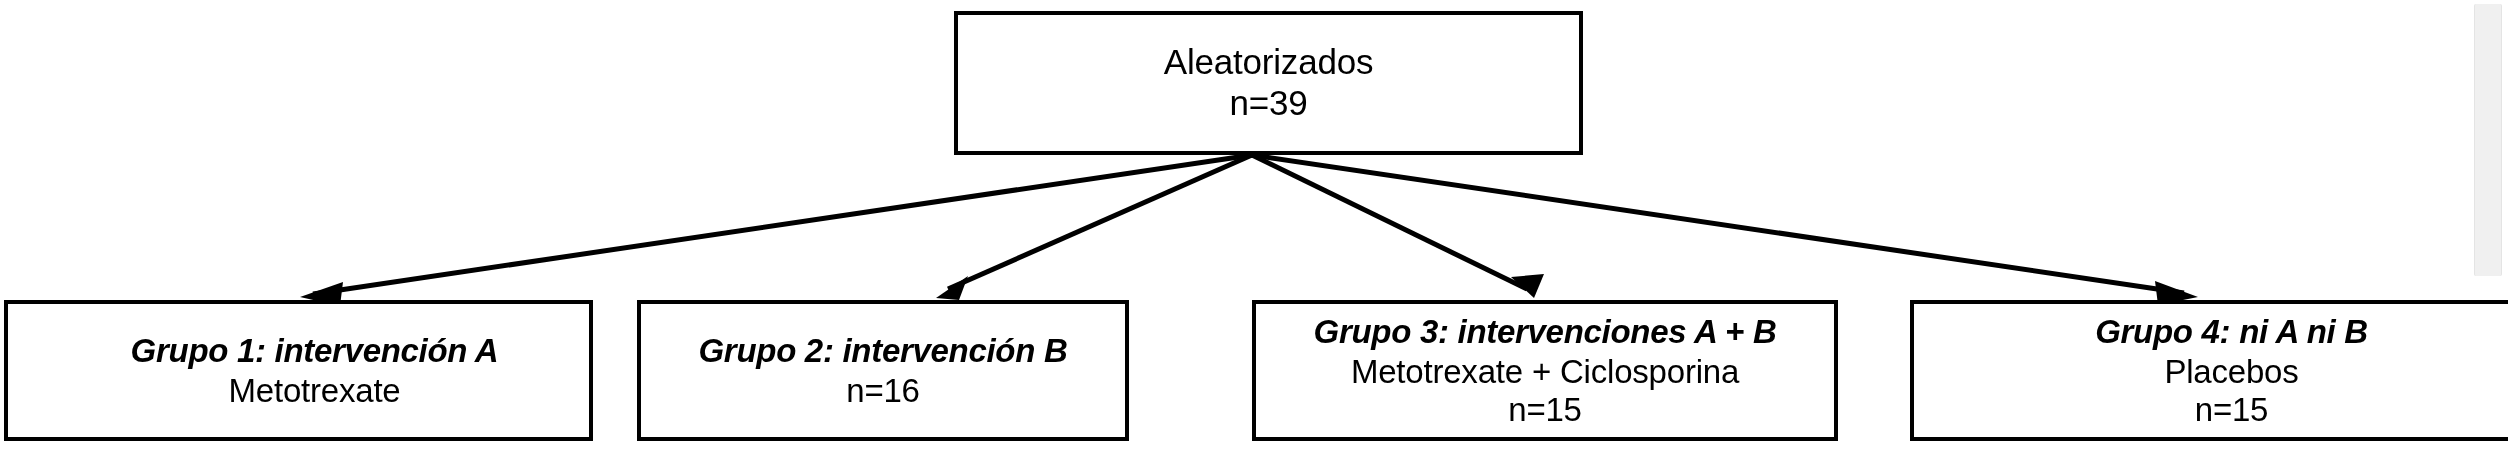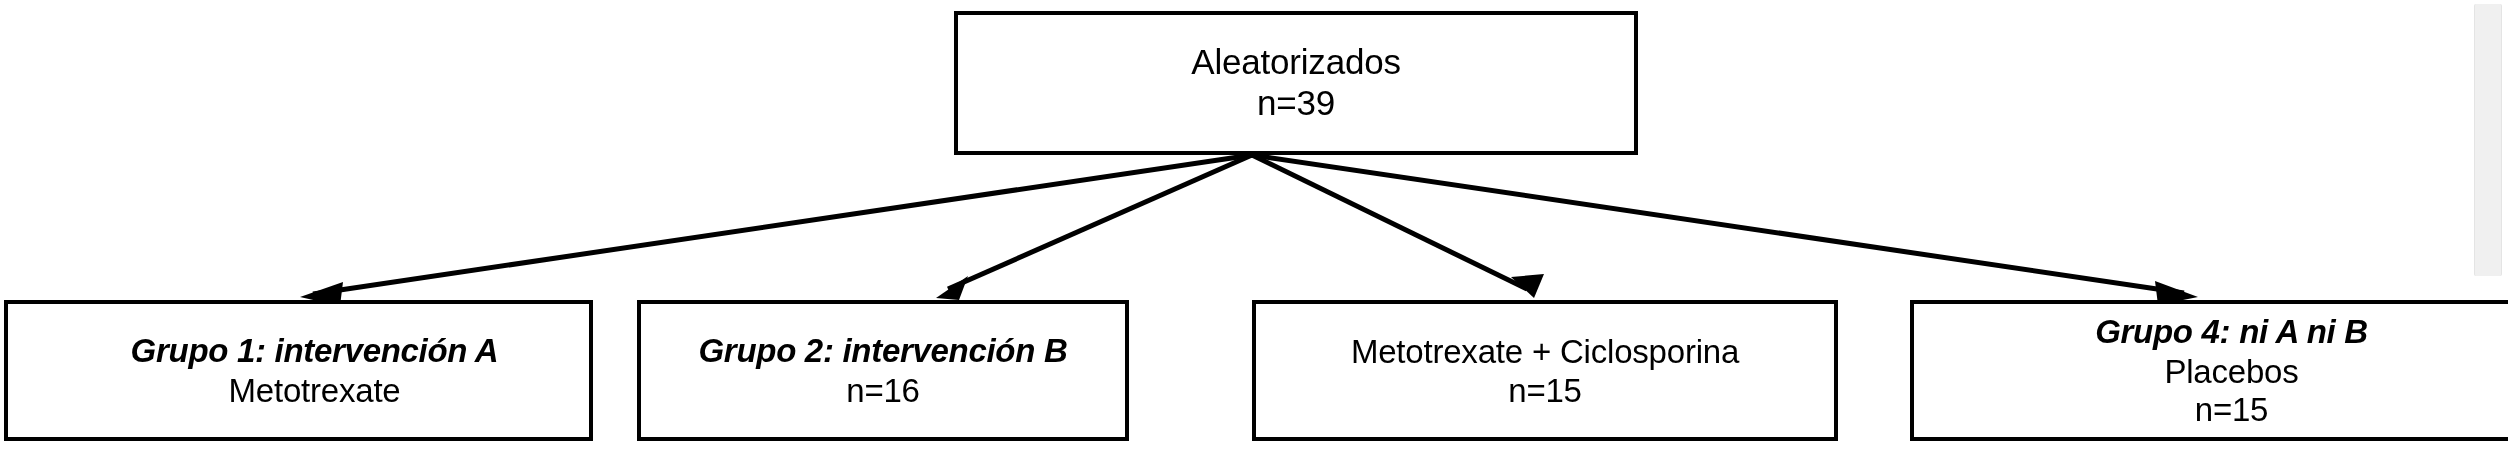--- a/index.html
+++ b/index.html
@@ -47,21 +47,21 @@
     width: 100%;
     text-align: center;
     white-space: nowrap;
     line-height: 1.17;
   }
 
   
   #node-root {
     left: 954px;
     top: 11px;
-    width: 684px;
+    width: 629px;
     height: 144px;
   }
   #node-root .line {
     font-size: 35px;
     font-weight: 400;
     letter-spacing: -0.2px;
   }
 
   
   .group-node {
@@ -140,20 +140,21 @@
     <span class="line title">Grupo 1: intervención A</span>
     <span class="line detail">Metotrexate</span>
   </div>
 
   <div class="node group-node" id="node-g2">
     <span class="line title">Grupo 2: intervención B</span>
     <span class="line count">n=16</span>
   </div>
 
   <div class="node group-node" id="node-g3">
+    <span class="line title">Grupo 3: intervenciones A + B</span>
     <span class="line detail">Metotrexate + Ciclosporina</span>
     <span class="line count">n=15</span>
   </div>
 
   <div class="node group-node" id="node-g4">
     <span class="line title">Grupo 4: ni A ni B</span>
     <span class="line detail">Placebos</span>
     <span class="line count">n=15</span>
   </div>
 

